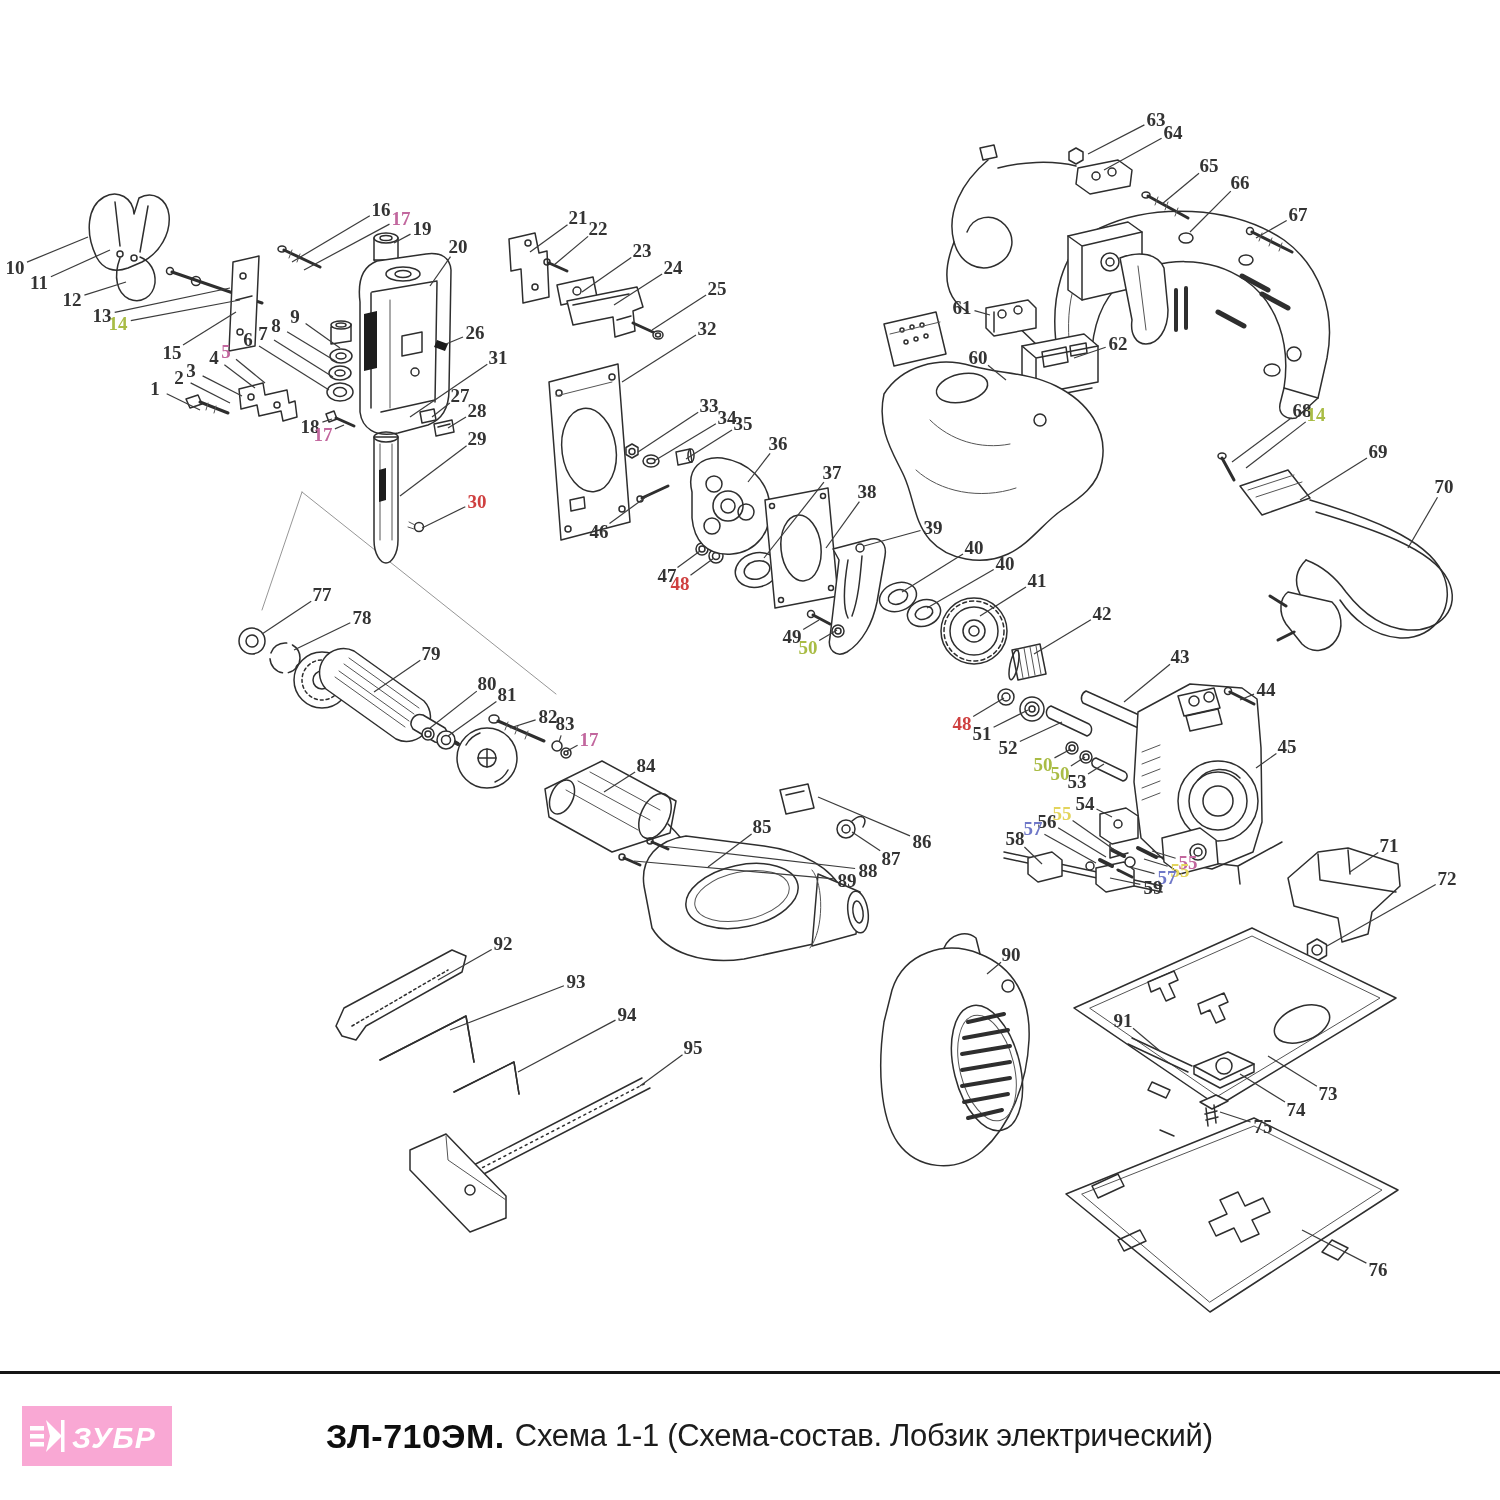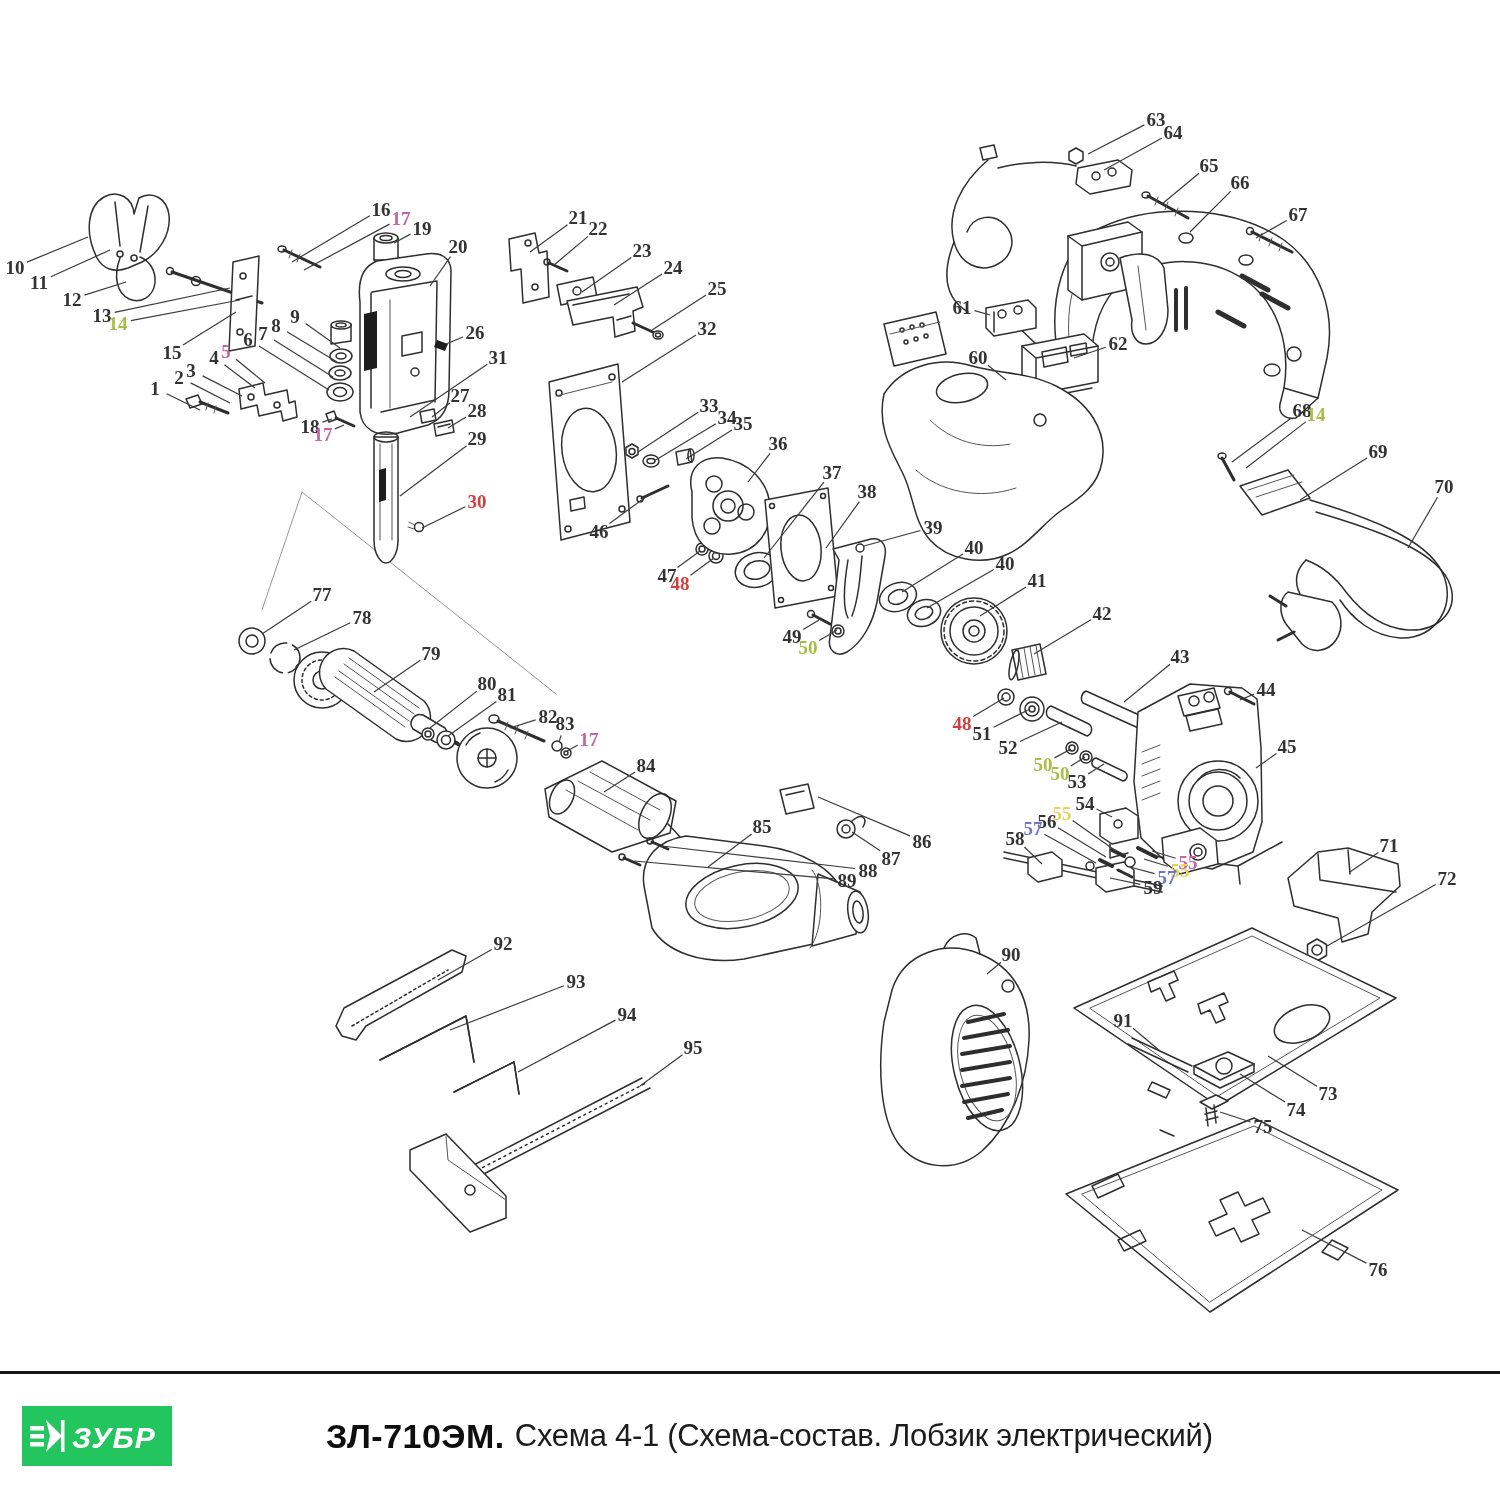--- a/index.html
+++ b/index.html
@@ -12,21 +12,21 @@
   #parts .dark{fill:#1d1d1d;stroke:none;}
   #parts .w3{stroke-width:3;}
   #parts .w4{stroke-width:4;}
   #parts .w5{stroke-width:5;}
   #parts .thin{stroke-width:1;stroke:#555;}
   #parts .faint{stroke:#8a8a8a;stroke-width:0.9;}
   #leaders line{stroke:#3c3c3c;stroke-width:1.2;}
   #labels text{font-family:"Liberation Serif",serif;font-weight:bold;font-size:19px;text-anchor:middle;}
   
   #footer-rule{position:absolute;left:0;top:1371px;width:1500px;height:0;border-top:3px solid #161616;}
-  #logo-box{position:absolute;left:22px;top:1406px;width:150px;height:60px;background:#22c55e;display:flex;align-items:center;justify-content:center;}
+  #logo-box{position:absolute;left:22px;top:1406px;width:150px;height:60px;background:#f9a8d4;display:flex;align-items:center;justify-content:center;}
   #title-line{position:absolute;left:298px;top:1406px;height:60px;display:flex;align-items:center;white-space:nowrap;margin-left:28px;}
   #title-line .model{font-weight:bold;font-size:34px;color:#0e0e0e;letter-spacing:0.5px;}
   #title-line .subtitle{font-weight:normal;font-size:31px;color:#1c1c1c;margin-left:10px;letter-spacing:-0.3px;}
 </style>
 </head>
 <body>
 
 <div id="stage">
 <svg id="diagram" width="1500" height="1372" viewBox="0 0 1500 1372" xmlns="http://www.w3.org/2000/svg">
 
@@ -759,14 +759,14 @@
       <rect x="6" y="32" width="14" height="4.5"></rect>
       <polygon points="22,10 38,26 22,42 26,26"></polygon>
       <rect x="37" y="10" width="3.5" height="32"></rect>
     </g>
     <text x="48" y="38" fill="#ffffff" font-family="Liberation Sans, sans-serif" font-weight="bold" font-style="italic" font-size="30" letter-spacing="1">ЗУБР</text>
   </svg>
 </div>
 
 <div id="title-line">
   <span class="model">ЗЛ-710ЭМ.</span>
-  <span class="subtitle">Схема 4-1 (Схема-состав. Лобзик электрический)</span>
+  <span class="subtitle">Схема 1-1 (Схема-состав. Лобзик электрический)</span>
 </div>
 
 </body></html>

